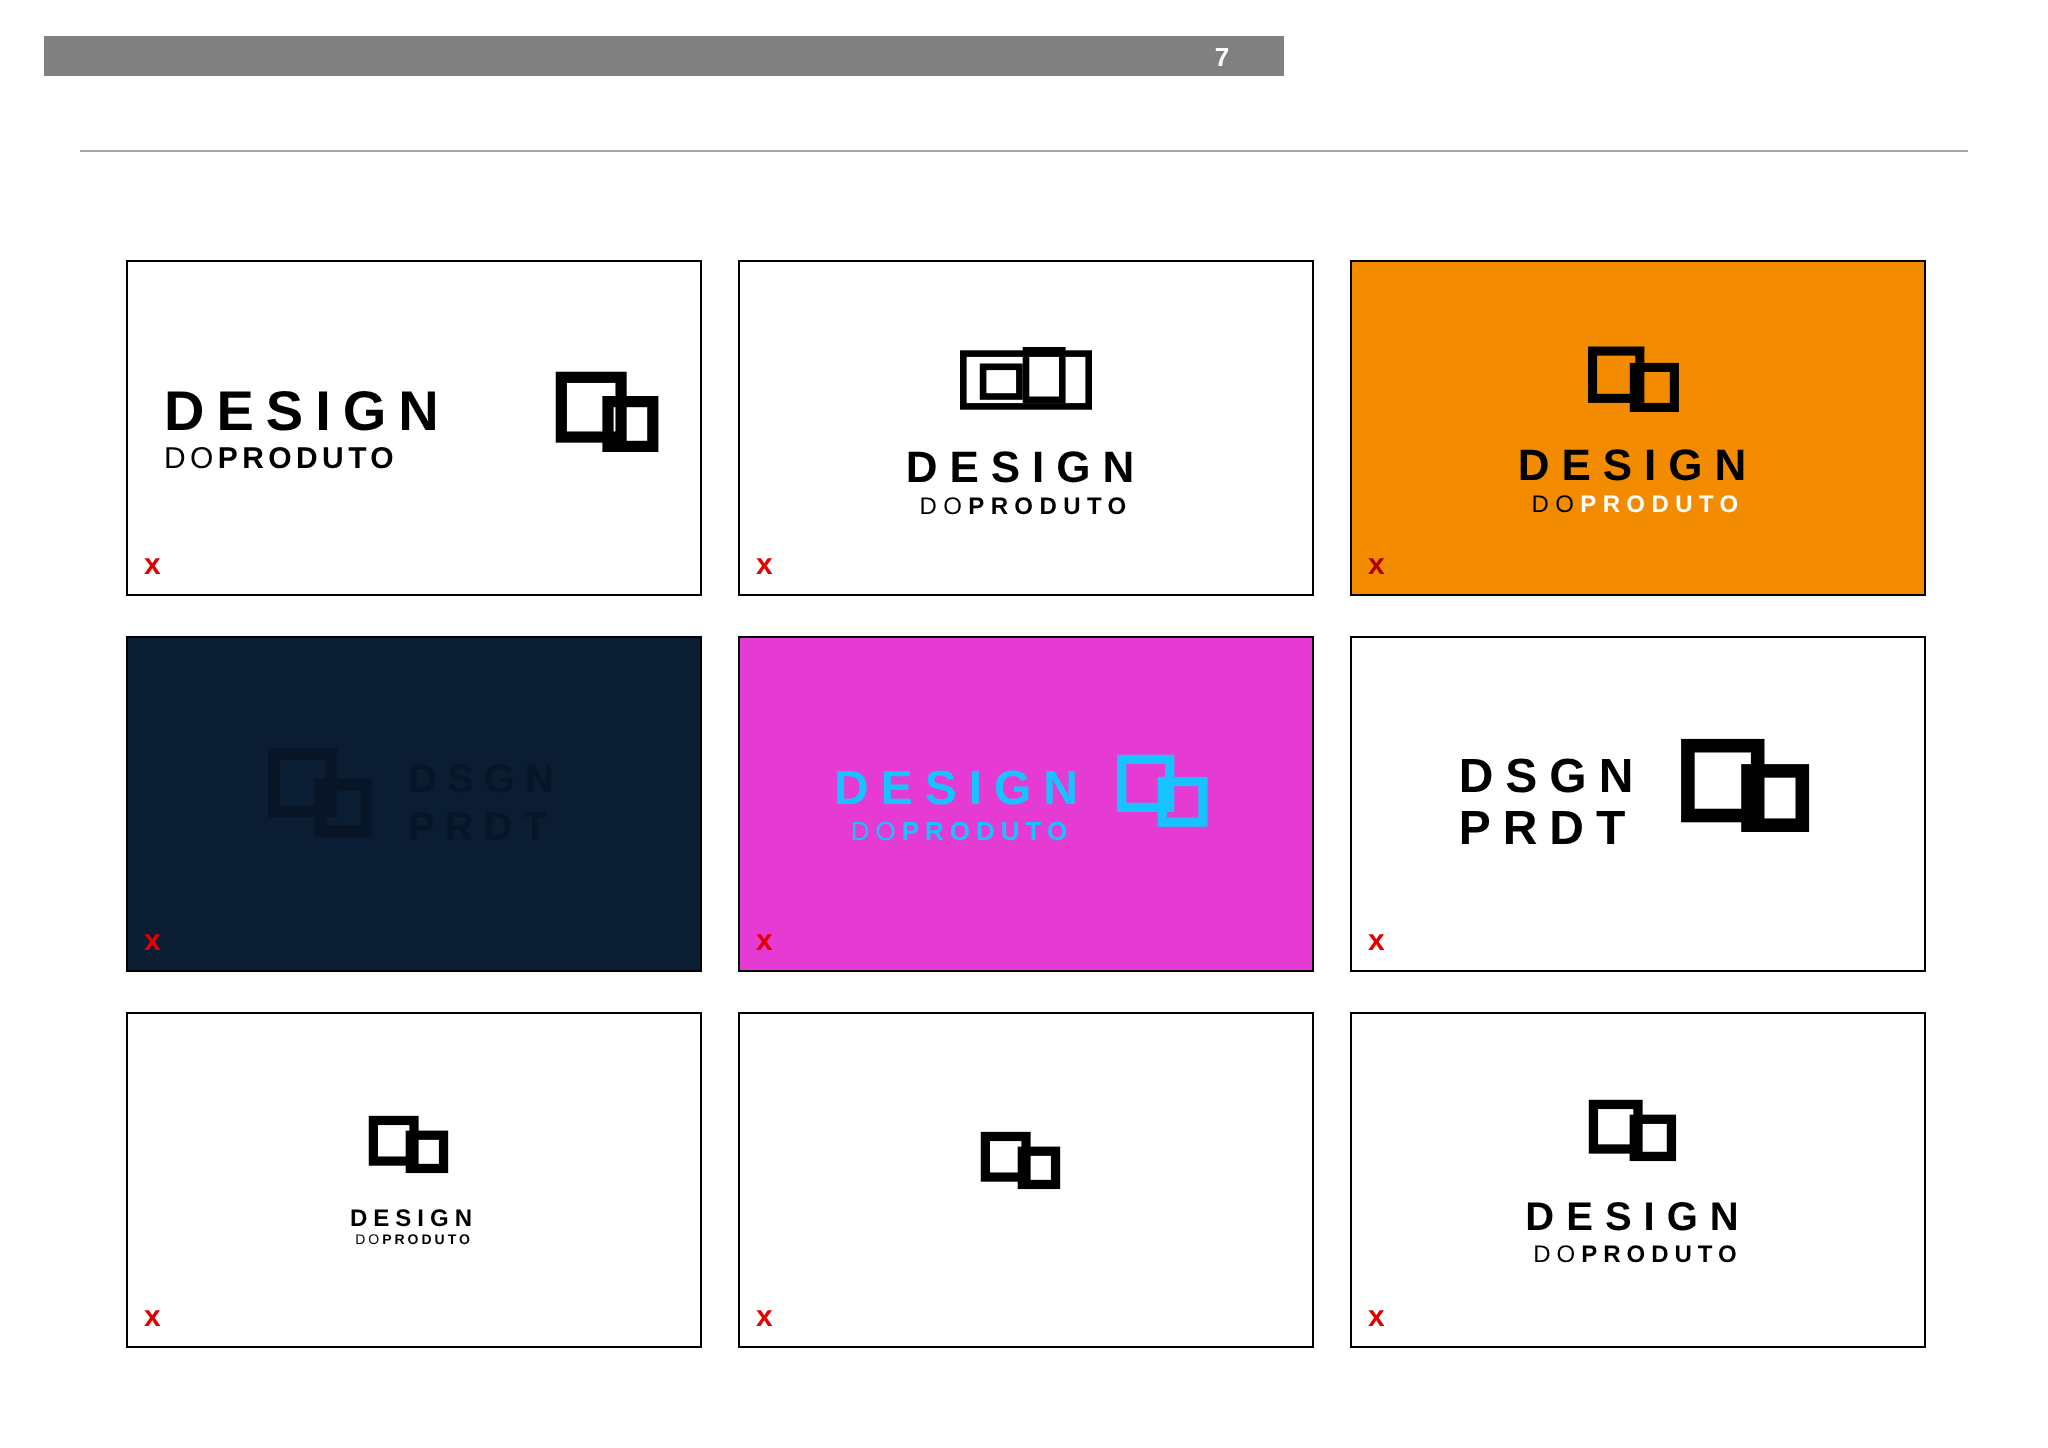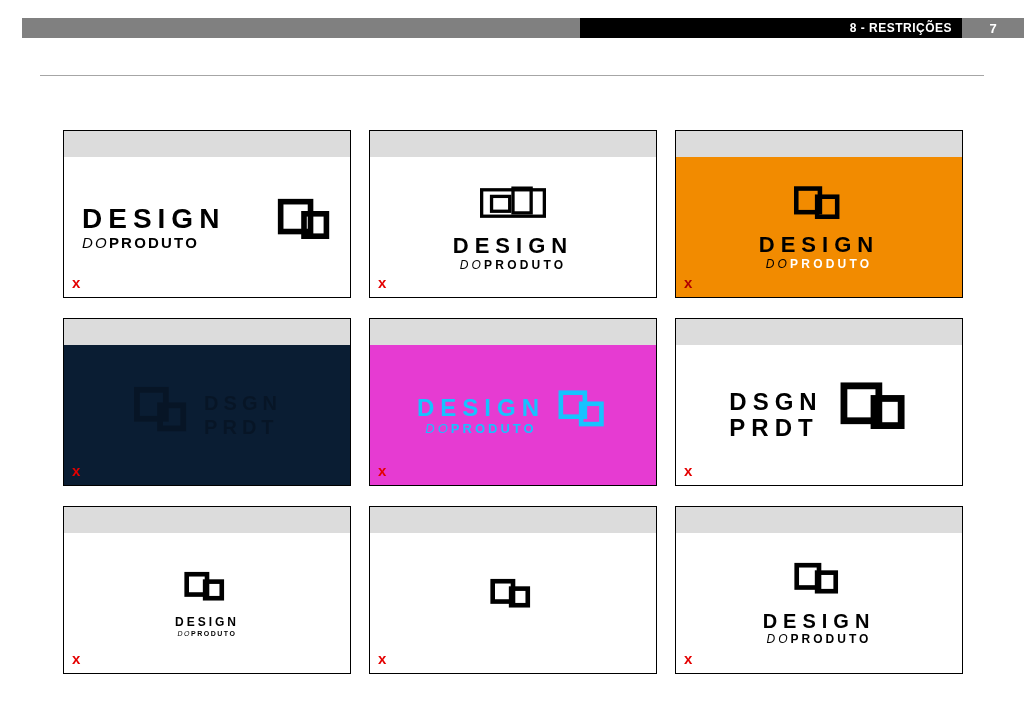--- a/index.html
+++ b/index.html
@@ -11,31 +11,31 @@
   .header-bar { position: absolute; top: 18px; left: 22px; right: 0; height: 20px; display: flex; }
   .header-grey { background: #808080; flex: 0 0 558px; height: 100%; }
   .header-black { background: #000; flex: 0 0 382px; height: 100%; display: flex; align-items: center; justify-content: flex-end; padding-right: 10px; }
   .header-black span { color: #fff; font-weight: bold; font-size: 12px; letter-spacing: 0.5px; }
   .header-pagenum { background: #808080; flex: 0 0 62px; height: 100%; display: flex; align-items: center; justify-content: center; color: #fff; font-weight: bold; font-size: 13px; }
 
   .rule { position: absolute; top: 75px; left: 40px; right: 40px; height: 1px; background: #000; opacity: 0.35; }
 
   .grid { position: absolute; top: 130px; left: 63px; width: 900px; display: grid; grid-template-columns: repeat(3, 288px); grid-template-rows: repeat(3, 168px); gap: 20px 18px; }
 
-  .card { border: 1px solid #000; background: #fff; position: relative; display: flex; flex-direction: column; }
+  .card { border: 1px solid #000; background: #fff; position: relative; display: flex; flex-direction: row; }
   .card-top { height: 26px; background: #dcdcdc; flex: none; }
   .card-body { flex: 1; position: relative; display: flex; align-items: center; justify-content: center; }
 
   .xmark { position: absolute; left: 8px; bottom: 6px; font-size: 15px; font-weight: 900; color: #e40000; font-family: Arial, sans-serif; }
 
   
   .logo-text { display: flex; flex-direction: column; align-items: center; }
   .logo-line1 { font-weight: 800; letter-spacing: 5px; font-size: 26px; color: #000; line-height: 1; }
   .logo-line2 { font-weight: 700; letter-spacing: 3px; font-size: 14px; color: #000; margin-top: 2px; line-height: 1; }
-  .logo-line2 .do { font-weight: 400; font-style: italic; }
+  .logo-line2 .do { font-weight: 400; }
 
   
   .c1 .card-body { padding: 0 18px; justify-content: space-between; }
   .c1 .logo-line1 { font-size: 28px; letter-spacing: 6px; }
   .c1 .logo-line2 { font-size: 15px; letter-spacing: 2.2px; }
   .c1 .logomark svg { width: 56px; height: 56px; }
 
   
   .c2 .card-body { flex-direction: column; }
   .c2 .mark-boxed svg { width: 66px; height: 40px; }
@@ -86,23 +86,20 @@
   .c9 .logo-line2 { font-size: 12px; letter-spacing: 3px; }
 
 </style>
 </head>
 <body>
 
 <div class="page">
 
   <div class="header-bar">
     <div class="header-grey"></div>
-    <div class="header-black">
-      <span><span>8</span> - <span>RESTRIÇÕES</span></span>
-    </div>
     <div class="header-pagenum">7</div>
   </div>
 
   <div class="rule"></div>
 
   <div class="grid">
 
     <div class="card c1">
       <div class="card-top"></div>
       <div class="card-body">

